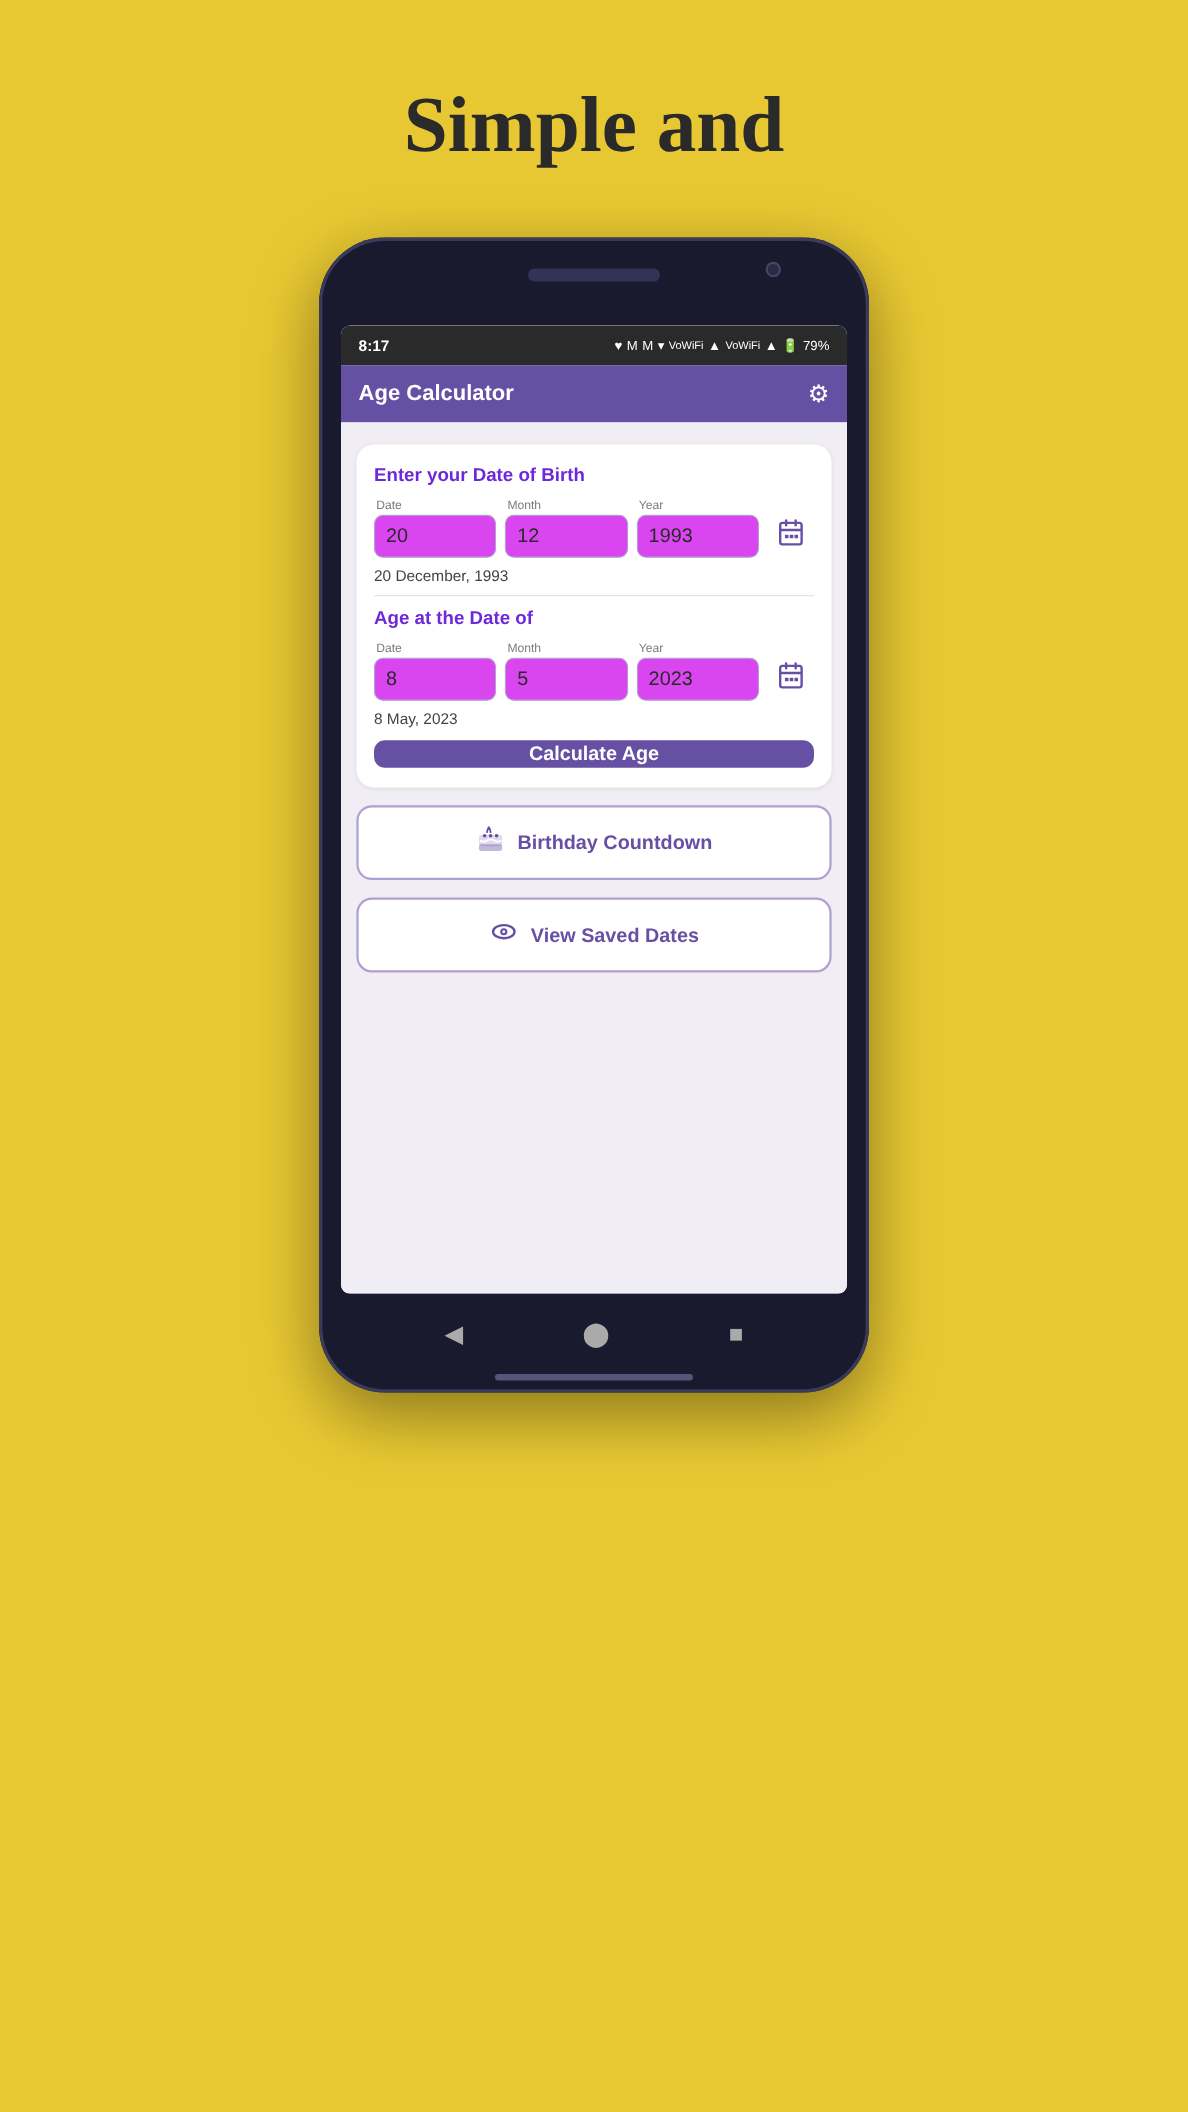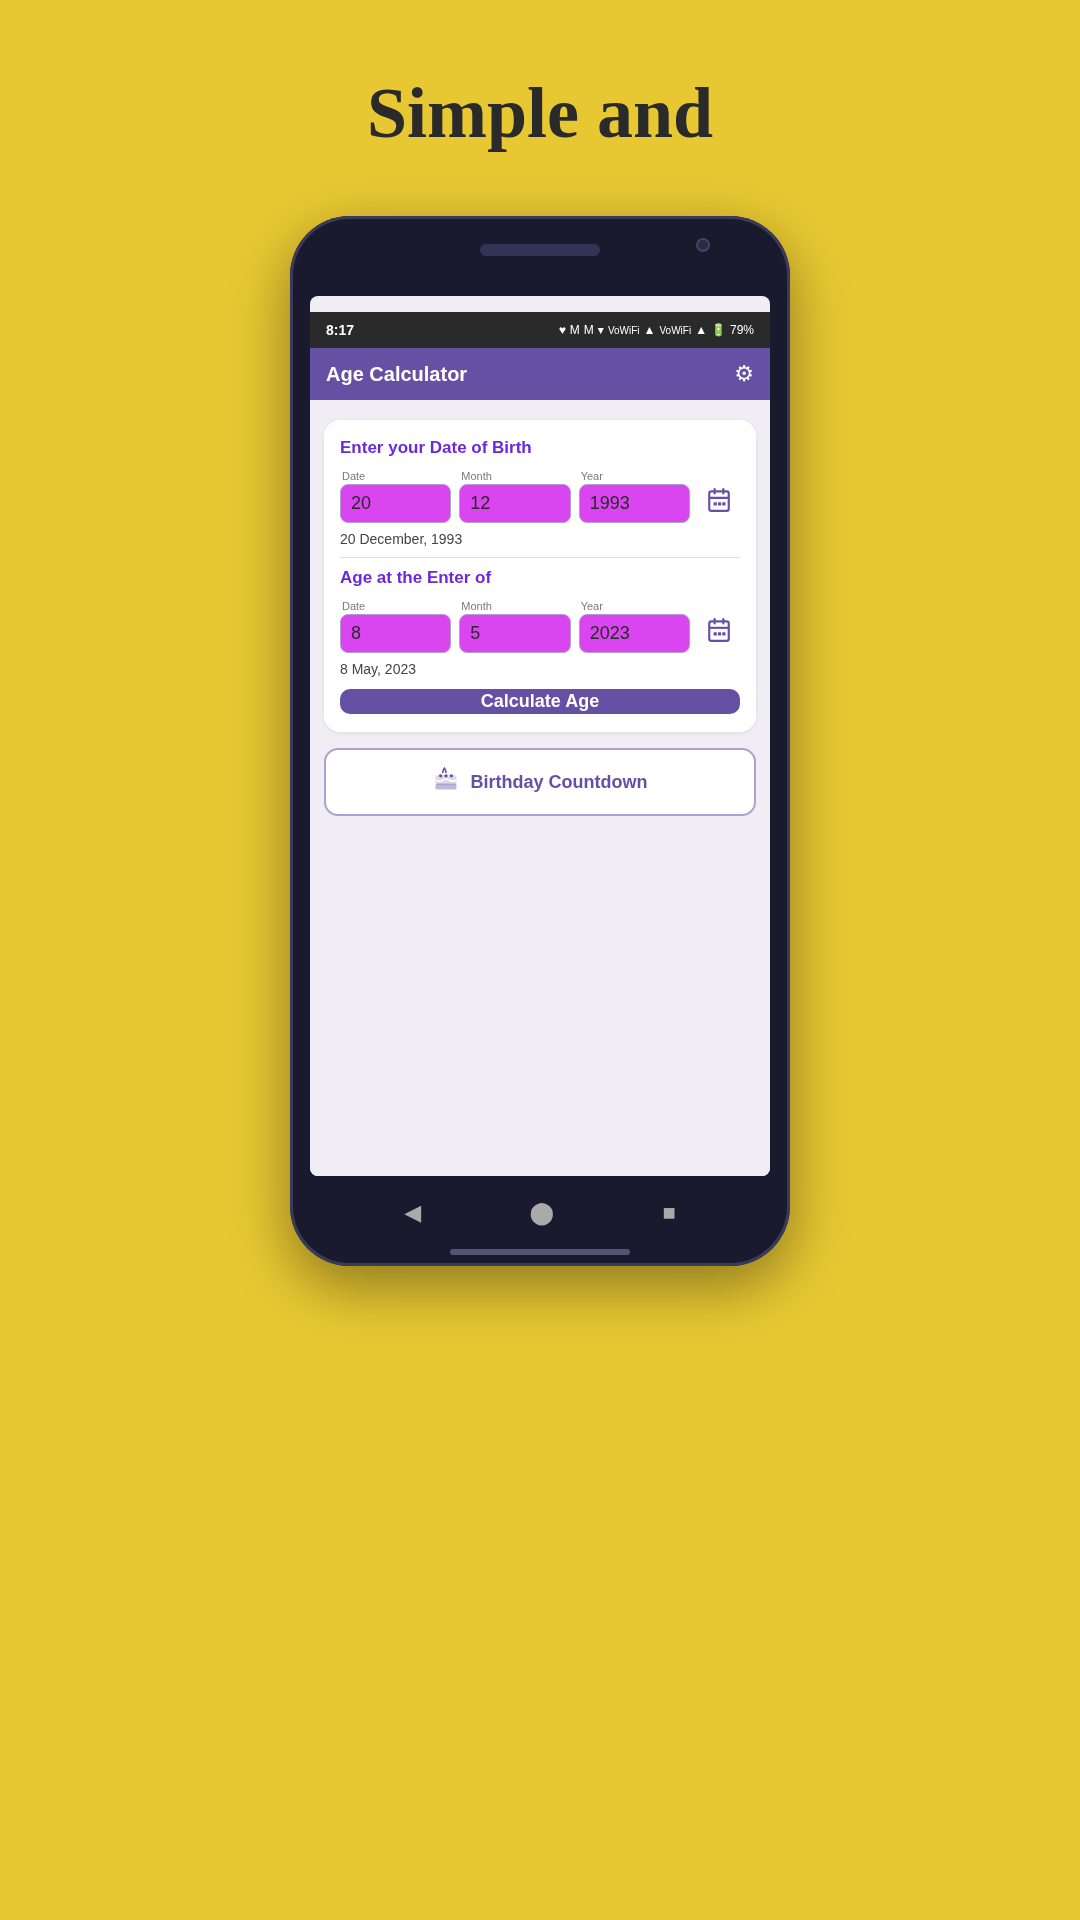--- a/index.html
+++ b/index.html
@@ -90,21 +90,20 @@
 
     
     .status-bar {
       background: #2a2a2a;
       height: 36px;
       display: flex;
       align-items: center;
       justify-content: space-between;
       padding: 0 16px;
       flex-shrink: 0;
-      margin-top: 16px;
     }
 
     .status-time {
       color: white;
       font-size: 14px;
       font-family: Arial, sans-serif;
       font-weight: bold;
     }
 
     .status-icons {
@@ -368,21 +367,21 @@
                 </svg>
               </div>
             </div>
             <div class="date-display-text">20 December, 1993</div>
           </div>
 
           <hr class="section-divider">
 
           
           <div>
-            <div class="card-section-title">Age at the Enter of</div>
+            <div class="card-section-title">Age at the Date of</div>
             <div class="date-inputs-row">
               <div class="input-group">
                 <span class="input-label">Date</span>
                 <div class="date-input-box">8</div>
               </div>
               <div class="input-group">
                 <span class="input-label">Month</span>
                 <div class="date-input-box">5</div>
               </div>
               <div class="input-group">
@@ -416,20 +415,30 @@
               <rect x="3" y="17" width="18" height="4" rx="1" fill="#6650a4" opacity="0.4" stroke="#6650a4" stroke-width="1.5"></rect>
               <circle cx="7" cy="9" r="1.5" fill="#6650a4"></circle>
               <circle cx="12" cy="9" r="1.5" fill="#6650a4"></circle>
               <circle cx="17" cy="9" r="1.5" fill="#6650a4"></circle>
               <path d="M3 13 Q6 15 9 13 Q12 11 15 13 Q18 15 21 13" stroke="white" stroke-width="1.5" fill="none"></path>
             </svg>
           </span>
           <span class="bottom-btn-label">Birthday Countdown</span>
         </div>
 
+        <div class="bottom-btn">
+          <span class="bottom-btn-icon">
+            <svg width="26" height="26" viewBox="0 0 24 24" fill="none">
+              <ellipse cx="12" cy="12" rx="9" ry="5.5" stroke="#6650a4" stroke-width="2"></ellipse>
+              <circle cx="12" cy="12" r="3" fill="#6650a4"></circle>
+              <circle cx="12" cy="12" r="1.2" fill="white"></circle>
+            </svg>
+          </span>
+          <span class="bottom-btn-label">View Saved Dates</span>
+        </div>
 
       </div>
     </div>
 
     <div class="phone-bottom-bezel">
       <div class="nav-bar">
         <span class="nav-icon">◀</span>
         <span class="nav-icon">⬤</span>
         <span class="nav-icon">■</span>
       </div>

